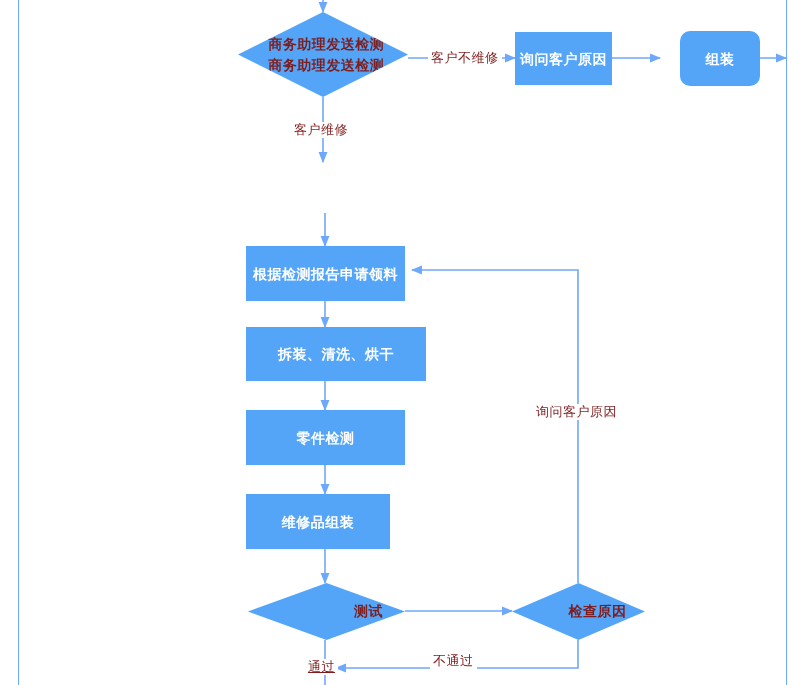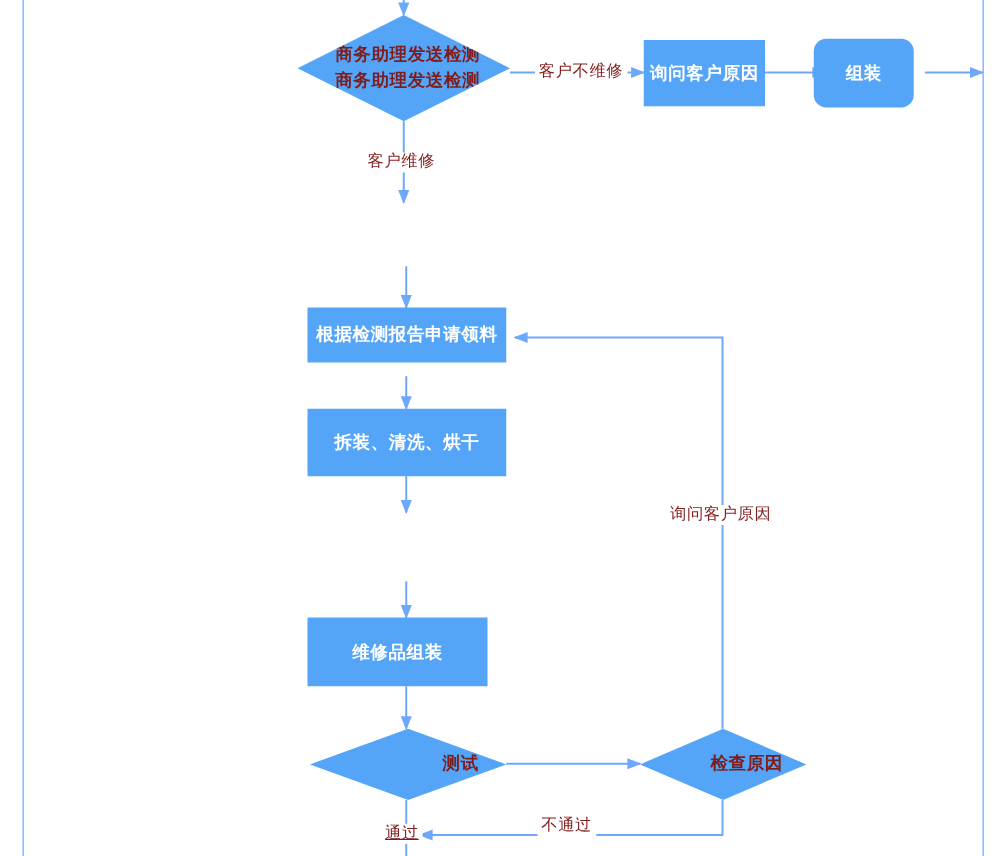--- a/index.html
+++ b/index.html
@@ -131,27 +131,28 @@
 
   <div class="diamond" style="left:238px; top:12px; width:170px; height:85px;">
     <div class="dtext">
       <div>商务助理发送检测</div>
       <div>商务助理发送检测</div>
     </div>
   </div>
 
   <div class="node square" style="left:515px; top:32px; width:97px; height:53px;">询问客户原因</div>
 
-  <div class="node rounded" style="left:651px; top:31px; width:80px; height:55px;">组装</div>
+  <div class="node rounded" style="left:680px; top:31px; width:80px; height:55px;">组装</div>
 
 
-  <div class="node square" style="left:246px; top:246px; width:159px; height:44px;">根据检测报告申请领料</div>
+  <div class="node square" style="left:246px; top:246px; width:159px; height:55px;">根据检测报告申请领料</div>
 
-  <div class="node square" style="left:246px; top:327px; width:159px; height:54px;">拆装、清洗、烘干</div>
+  <div class="node square" style="left:246px; top:327px; width:180px; height:54px;">拆装、清洗、烘干</div>
 
+  <div class="node square" style="left:246px; top:410px; width:159px; height:55px;">零件检测</div>
 
   <div class="node square" style="left:246px; top:494px; width:144px; height:55px;">维修品组装</div>
 
   <div class="diamond" style="left:248px; top:583px; width:157px; height:57px;">
     <div class="dtext">测试</div>
   </div>
 
   <div class="diamond" style="left:512px; top:583px; width:133px; height:57px;">
     <div class="dtext">检查原因</div>
   </div>

